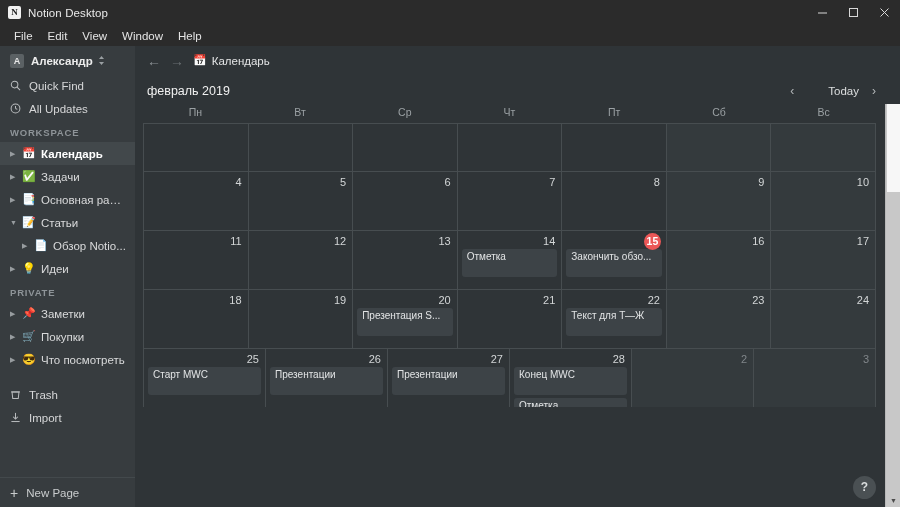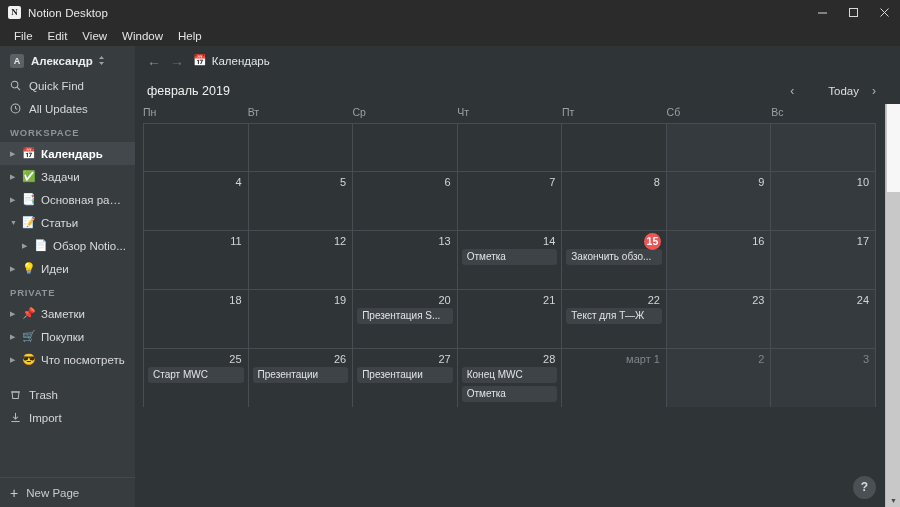--- a/index.html
+++ b/index.html
@@ -104,21 +104,21 @@
   .content { flex: 1; position: relative; overflow: hidden; }
 
   .cal-head { display: flex; align-items: center; padding: 9px 24px 8px 12px; }
   .cal-title { font-size: 12.5px; font-weight: normal; color: #f0f0f0; }
   .cal-nav { margin-left: auto; display: flex; align-items: center; gap: 13px; }
   .cal-nav .arr { color: #b4b8ba; font-size: 12px; line-height: 12px; }
   .cal-nav .today { font-size: 11.5px; color: #dcdedf; margin-left: 21px; }
 
   .weekdays { display: flex; padding: 0 24px 0 8px; }
   .wd {
-    flex: 1; font-size: 10.5px; color: #9ba1a4;
+    flex: 1; text-align: center; font-size: 10.5px; color: #9ba1a4;
     padding-bottom: 5px;
   }
 
   .grid { padding: 0 24px 0 8px; }
   .grow { display: flex; border-top: 1px solid #474d50; }
   .cell {
     flex: 1; min-width: 0; height: 58px; border-left: 1px solid #474d50;
     padding: 3px 4px 0; position: relative; overflow: hidden;
   }
   .cell:last-child { border-right: 1px solid #474d50; }
@@ -129,21 +129,21 @@
     line-height: 15px; padding-right: 2px;
   }
   .daynum.dim { color: #80868a; }
   .daynum.today-wrap { display: flex; justify-content: flex-end; align-items: center; height: 15px; }
   .today-badge {
     background: #eb5757; color: #ffffff; border-radius: 50%;
     width: 17px; height: 17px; font-size: 10.5px; line-height: 17px;
     text-align: center; font-weight: bold; margin-right: -1px;
   }
   .ev {
-    background: #3d4347; border-radius: 3px; height: 16px; line-height: 16px;
+    background: #3d4347; border-radius: 3px; height: 28px; line-height: 16px;
     font-size: 10px; color: #e2e4e5; padding: 0 5px; margin-bottom: 3px;
     white-space: nowrap; overflow: hidden; text-overflow: ellipsis;
   }
 
   
   .vscroll {
     position: absolute; right: 0; top: 29px; bottom: 0; width: 15px;
     background: #c8c8c8; border-left: 1px solid #b8b8b8;
   }
   .vscroll .thumb {
@@ -456,23 +456,20 @@
               </div>
               <div class="cell">
                 <div class="daynum">27</div>
                 <div class="ev">Презентации</div>
               </div>
               <div class="cell">
                 <div class="daynum">28</div>
                 <div class="ev">Конец MWC</div>
                 <div class="ev">Отметка</div>
               </div>
-              <div class="cell">
-                <div class="daynum dim">март 1</div>
-              </div>
               <div class="cell weekend">
                 <div class="daynum dim">2</div>
               </div>
               <div class="cell weekend">
                 <div class="daynum dim">3</div>
               </div>
             </div>
           </div>
 
         <div class="vscroll">

